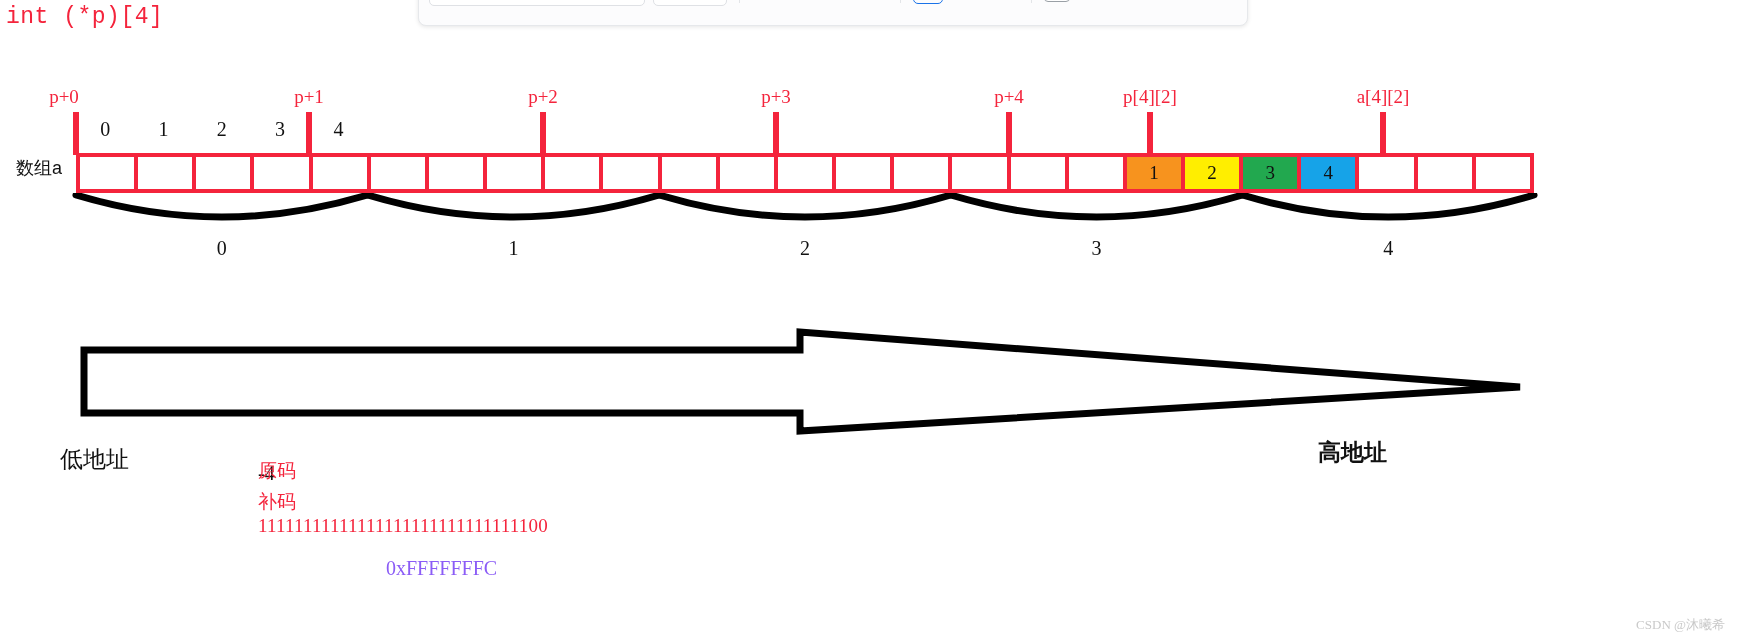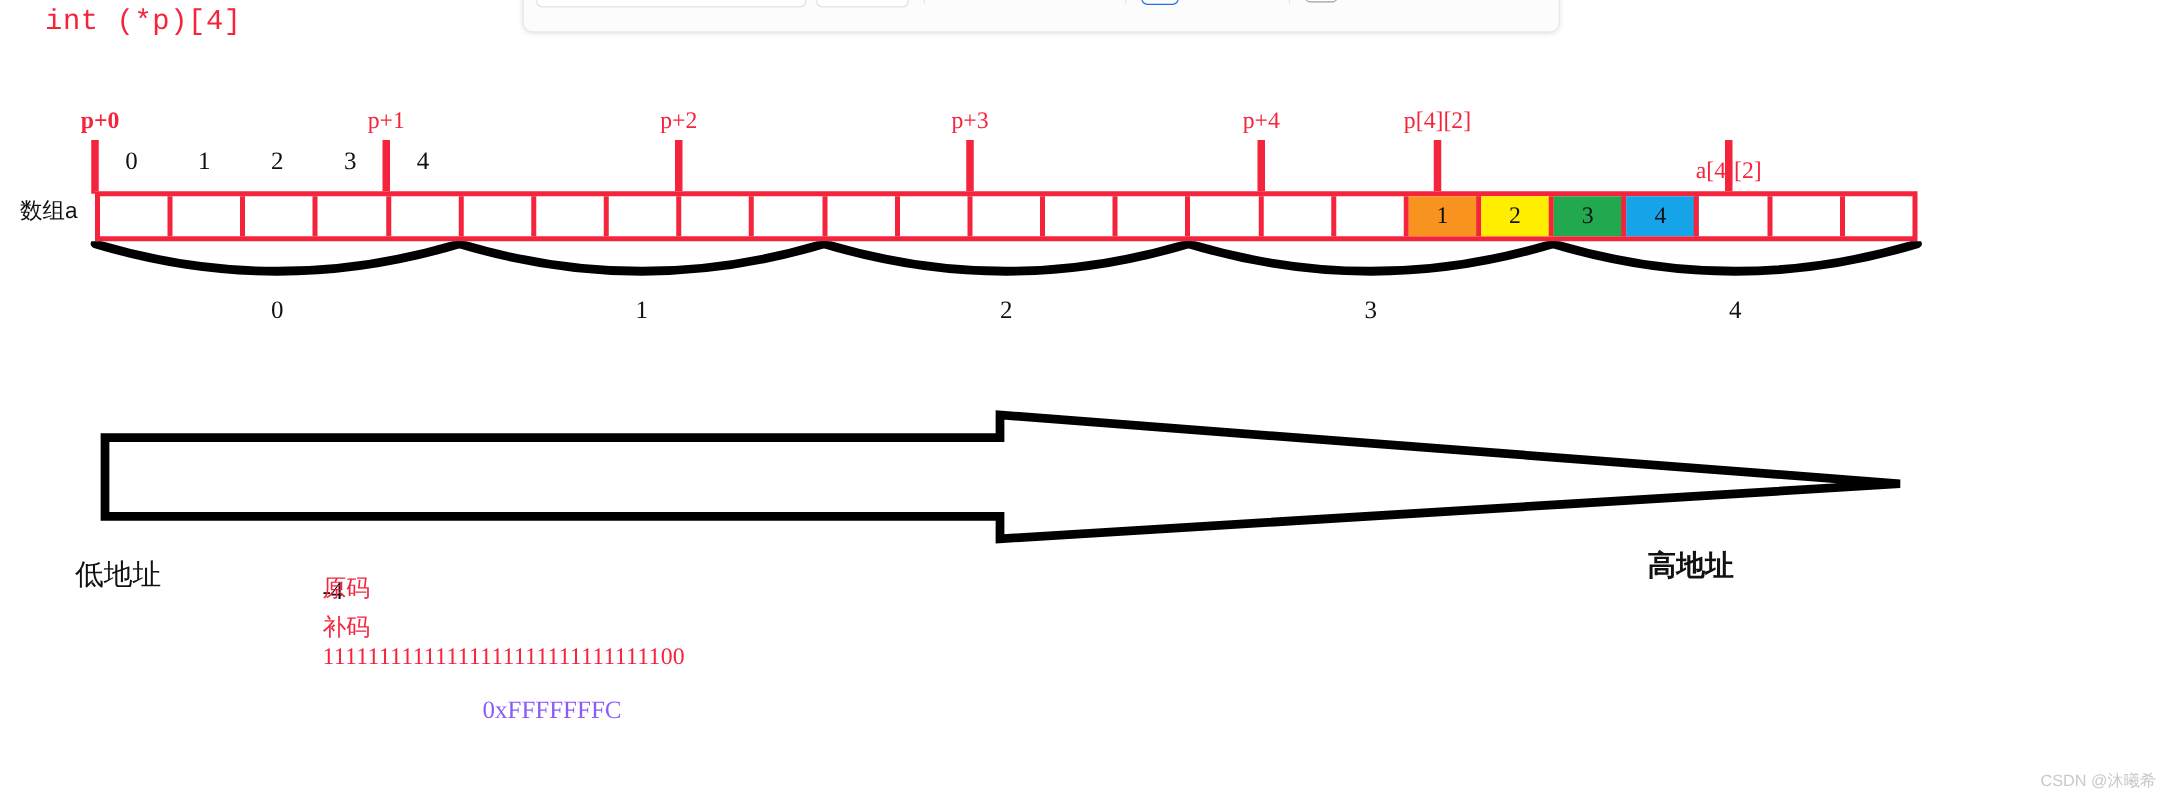--- a/index.html
+++ b/index.html
@@ -68,21 +68,21 @@
   .tb-swatch {
     width: 24px; height: 22px;
     border: 1px solid #9aa0a6;
     border-radius: 4px;
     background: #fff;
   }
 
   
   #code-title {
     position: absolute;
-    left: 36px; top: 4px;
+    left: 6px; top: 4px;
     font-family: "Liberation Mono", "DejaVu Sans Mono", monospace;
     font-size: 23px;
     color: #f4243c;
     letter-spacing: 0.5px;
   }
 
   
   #array-area { position: absolute; left: 0; top: 60px; width: 1739px; height: 220px; }
 
   #array-label {
@@ -178,21 +178,21 @@
   #hex-value {
     position: absolute; left: 386px; top: 557px;
     font-size: 20px; color: #8b5cf6;
     font-family: Liberation Serif, serif;
   }
 
   
   #watermark {
     position: absolute; right: 14px; bottom: 8px;
     font-size: 13px; color: #c9c9c9;
-    font-family: Liberation Sans, sans-serif;
+    font-family: Liberation Serif, serif;
   }
 </style>
 </head>
 <body>
 
 <div id="toolbar">
   <div class="tb-select" id="font-family-select">
     <span></span>
 
   </div>
@@ -215,33 +215,33 @@
 </div>
 
 <div id="code-title">int (*p)[4]</div>
 
 <div id="array-area">
 
   <div id="array-label">数组a</div>
 
   <div id="pointer-layer">
       <div class="tick" style="left: 73px; top: 52px; height: 43px;"></div>
-      <div class="ptr-label" style="left: 80px; top: 26px; font-weight: bold;">p+0</div>
+      <div class="ptr-label" style="left: 64px; top: 26px;">p+0</div>
       <div class="tick" style="left: 306px; top: 52px; height: 43px;"></div>
       <div class="ptr-label" style="left: 309px; top: 26px;">p+1</div>
       <div class="tick" style="left: 540px; top: 52px; height: 43px;"></div>
       <div class="ptr-label" style="left: 543px; top: 26px;">p+2</div>
       <div class="tick" style="left: 773px; top: 52px; height: 43px;"></div>
       <div class="ptr-label" style="left: 776px; top: 26px;">p+3</div>
       <div class="tick" style="left: 1006px; top: 52px; height: 43px;"></div>
       <div class="ptr-label" style="left: 1009px; top: 26px;">p+4</div>
       <div class="tick" style="left: 1147px; top: 52px; height: 43px;"></div>
       <div class="ptr-label" style="left: 1150px; top: 26px;">p[4][2]</div>
       <div class="tick" style="left: 1380px; top: 52px; height: 43px;"></div>
-      <div class="ptr-label" style="left: 1383px; top: 26px; margin-top: 40px;">a[4][2]</div>
+      <div class="ptr-label" style="left: 1383px; top: 26px;">a[4][2]</div>
     </div>
 
   <div id="index-layer">
       <div class="idx-label" style="left: 105.16px;">0</div>
       <div class="idx-label" style="left: 163.48px;">1</div>
       <div class="idx-label" style="left: 221.8px;">2</div>
       <div class="idx-label" style="left: 280.12px;">3</div>
       <div class="idx-label" style="left: 338.44px;">4</div>
     </div>
 

